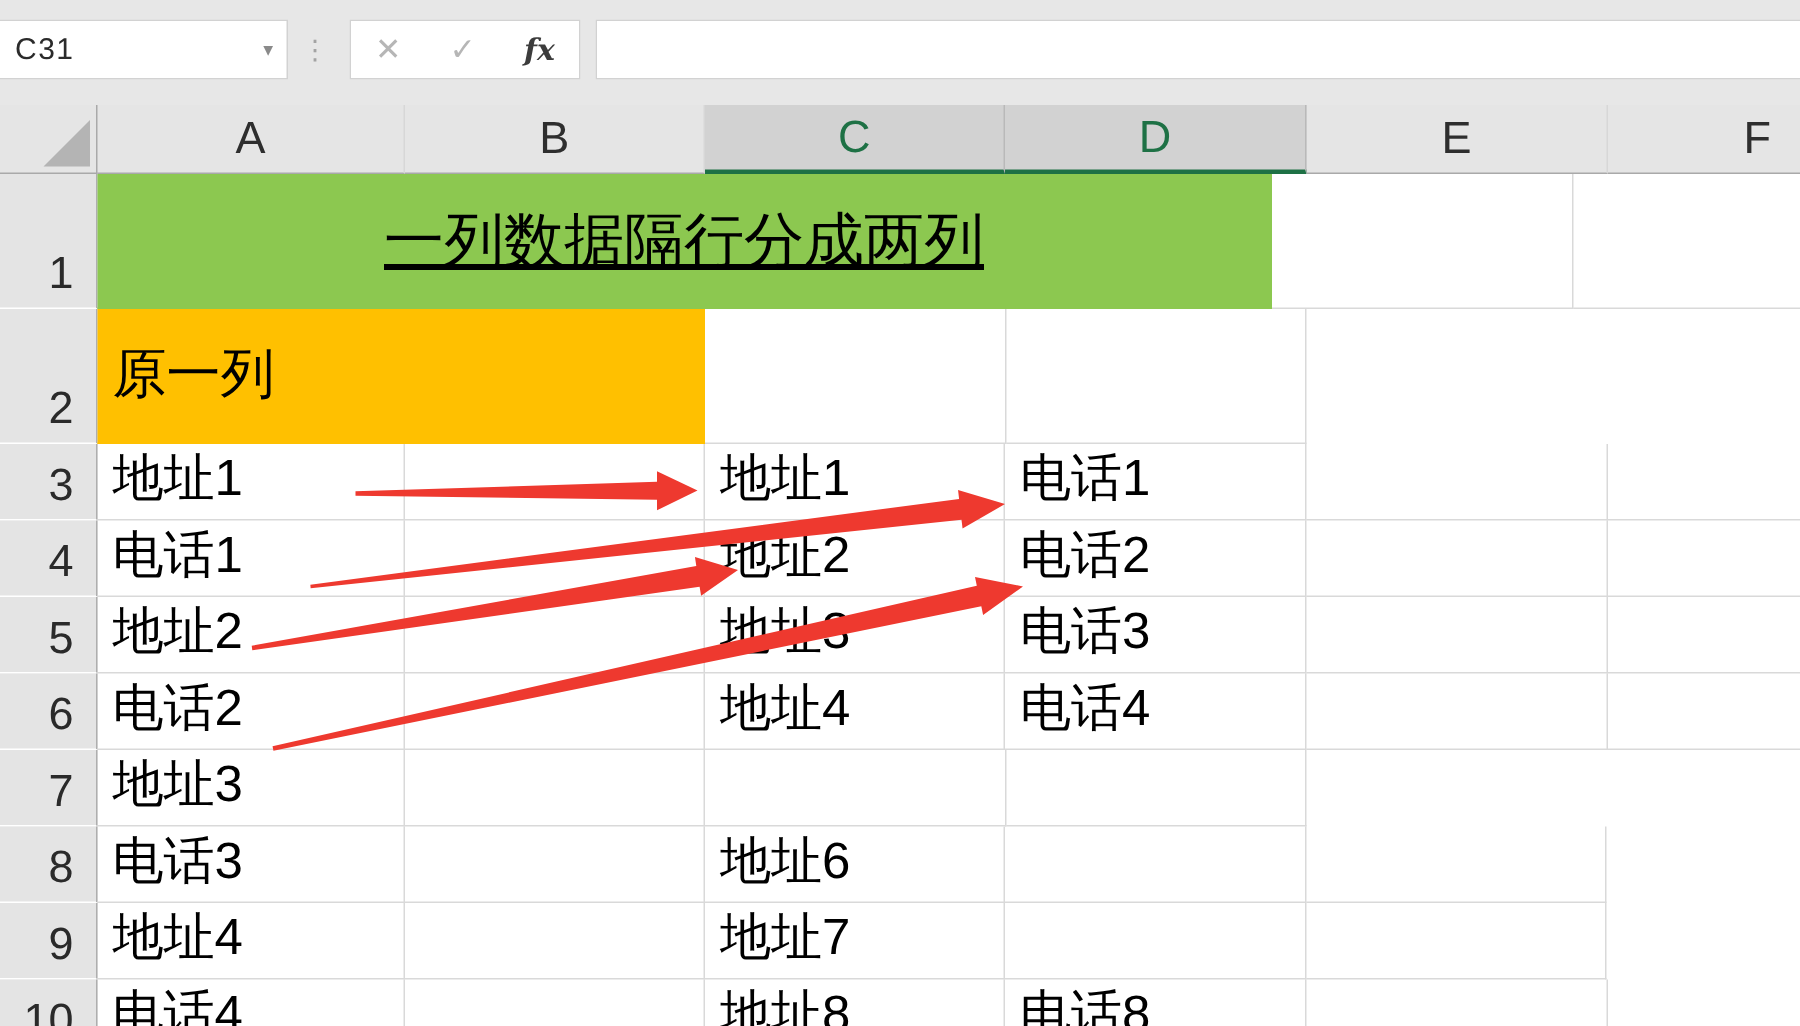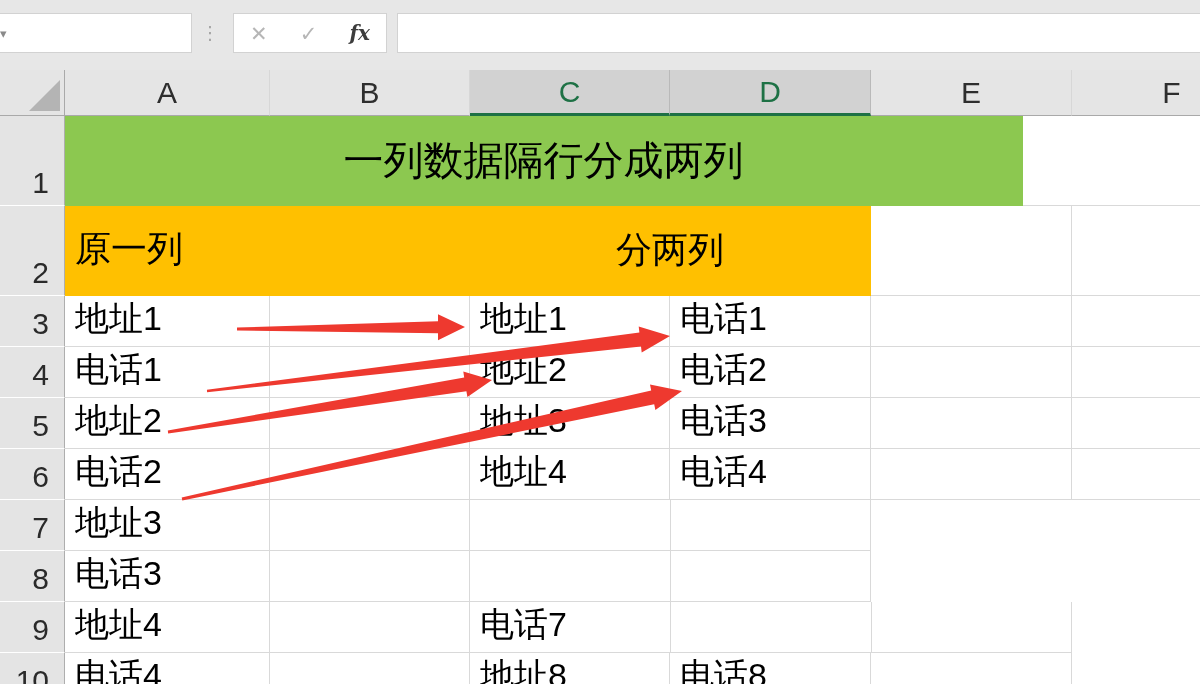--- a/index.html
+++ b/index.html
@@ -92,20 +92,21 @@
     position:absolute;left:0;top:0;width:1200px;height:684px;
     pointer-events:none;z-index:6;
   }
   .arrow{fill:var(--arrow-red,#EE392F);}
 </style>
 </head>
 <body>
 
 <div class="topbar">
   <div class="namebox">
+    <span class="namebox-value">C31</span>
     <span class="namebox-caret">▾</span>
   </div>
   <div class="sep-dots">⋮</div>
   <div class="btngroup">
     <span class="btn-cancel">✕</span>
     <span class="btn-confirm">✓</span>
     <span class="btn-fx">fx</span>
   </div>
   <div class="formulabar">
     <span></span>
@@ -120,28 +121,27 @@
   <div class="colh" style="width: 205px;">A</div>
       <div class="colh" style="width: 200px;">B</div>
       <div class="colh selected" style="width: 200px;">C</div>
       <div class="colh selected" style="width: 201px;">D</div>
       <div class="colh" style="width: 201px;">E</div>
       <div class="colh" style="width: 200px;">F</div>
     </div>
   <div class="gridbody" id="gridbody">
       <div class="gridrow" style="height: 90px;">
         <div class="gutter">1</div>
-        <div class="cell fill-green" style="width: 958px;">一列数据隔行分成两列</div>
+        <div class="cell fill-green" style="width: 783px; text-decoration: underline;">一列数据隔行分成两列</div>
         <div class="cell" style="width: 201px;"></div>
         <div class="cell" style="width: 200px;"></div>
       </div>
       <div class="gridrow" style="height: 90px;">
         <div class="gutter">2</div>
         <div class="cell fill-orange" style="width: 405px;">原一列</div>
-        <div class="cell fill-orange centered" style="width: 401px;">分两列</div>
         <div class="cell" style="width: 201px;"></div>
         <div class="cell" style="width: 200px;"></div>
       </div>
       <div class="gridrow" style="height: 51px;">
         <div class="gutter">3</div>
         <div class="cell" style="width: 205px;">地址1</div>
         <div class="cell" style="width: 200px;"></div>
         <div class="cell" style="width: 200px;">地址1</div>
         <div class="cell" style="width: 201px;">电话1</div>
         <div class="cell" style="width: 201px;"></div>
@@ -178,28 +178,29 @@
         <div class="gutter">7</div>
         <div class="cell" style="width: 205px;">地址3</div>
         <div class="cell" style="width: 200px;"></div>
         <div class="cell" style="width: 201px;"></div>
         <div class="cell" style="width: 200px;"></div>
       </div>
       <div class="gridrow" style="height: 51px;">
         <div class="gutter">8</div>
         <div class="cell" style="width: 205px;">电话3</div>
         <div class="cell" style="width: 200px;"></div>
+        <div class="cell" style="width: 200px;">地址6</div>
         <div class="cell" style="width: 201px;"></div>
         <div class="cell" style="width: 200px;"></div>
       </div>
       <div class="gridrow" style="height: 51px;">
         <div class="gutter">9</div>
         <div class="cell" style="width: 205px;">地址4</div>
         <div class="cell" style="width: 200px;"></div>
-        <div class="cell" style="width: 201px;">电话7</div>
+        <div class="cell" style="width: 200px;">地址7</div>
         <div class="cell" style="width: 201px;"></div>
         <div class="cell" style="width: 200px;"></div>
       </div>
       <div class="gridrow" style="height: 51px;">
         <div class="gutter">10</div>
         <div class="cell" style="width: 205px;">电话4</div>
         <div class="cell" style="width: 200px;"></div>
         <div class="cell" style="width: 200px;">地址8</div>
         <div class="cell" style="width: 201px;">电话8</div>
         <div class="cell" style="width: 201px;"></div>

